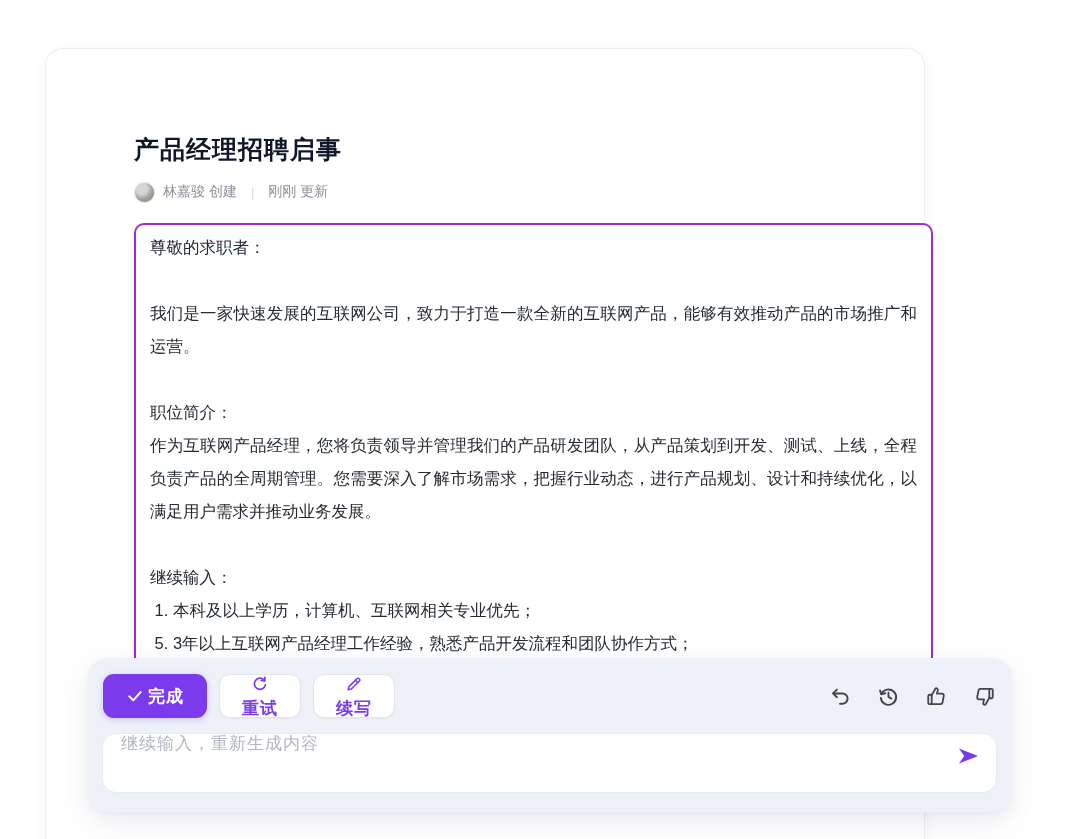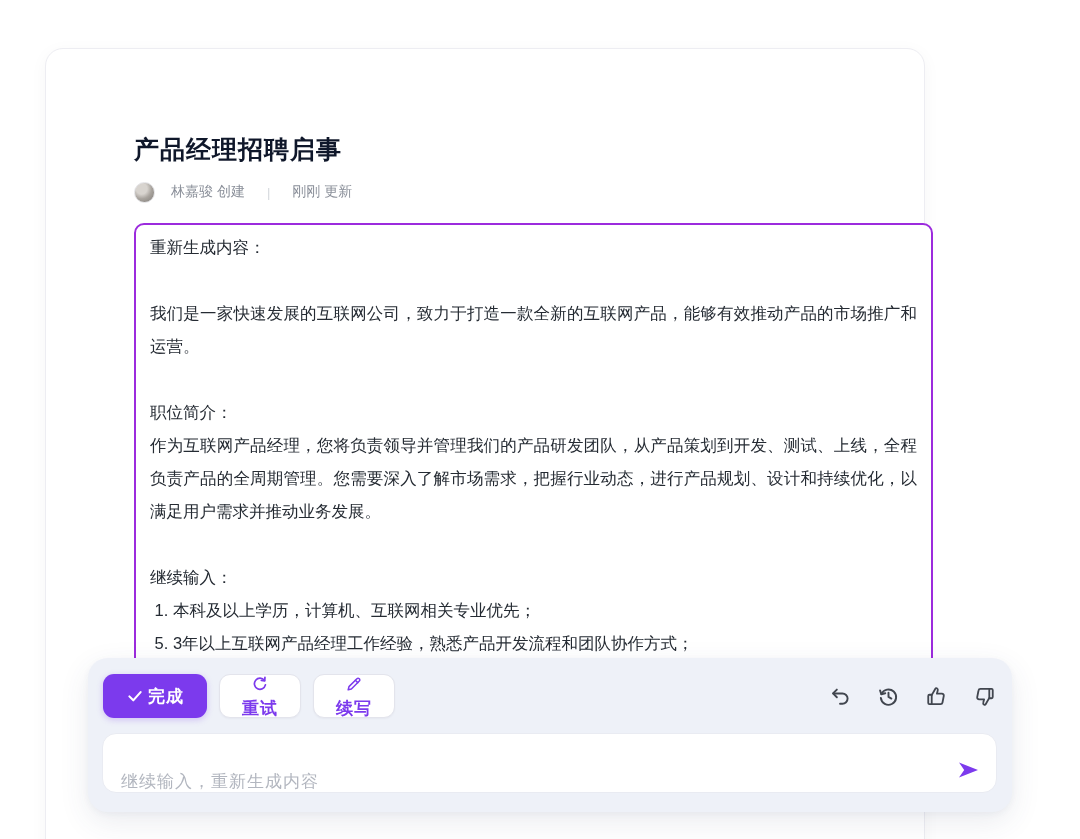--- a/index.html
+++ b/index.html
@@ -28,21 +28,21 @@
     font-weight: 700;
     color: #0f172a;
     letter-spacing: 1px;
   }
   .byline {
     position: absolute;
     left: 88px; top: 132px;
     height: 22px;
     display: flex;
     align-items: center;
-    gap: 16px;
+    gap: 8px;
     font-size: 14px;
     color: #8a8f99;
   }
   .avatar {
     width: 21px; height: 21px;
     border-radius: 50%;
     background: radial-gradient(circle at 35% 30%, #d8d4cf 0 30%, #a9a49e 55%, #7d7a76 100%);
     border: 1px solid #e3e3e6;
   }
   .byline .divider {
@@ -133,21 +133,21 @@
   .icon-btn svg { display: block; }
   
   .input-row {
     position: absolute;
     left: 14px; top: 75px;
     width: 895px; height: 60px;
     background: #ffffff;
     border: 1px solid #e9ebf2;
     border-radius: 14px;
     display: flex;
-    align-items: flex-end;
+    align-items: flex-start;
   }
   .ai-input {
     flex: 1;
     border: none;
     outline: none;
     background: transparent;
     font-size: 17px;
     color: #1f2329;
     padding: 0 18px;
     font-family: "Liberation Sans", "DejaVu Sans", sans-serif;
@@ -173,21 +173,21 @@
 
     <div class="byline">
       <span class="avatar"></span>
       <span>林嘉骏 创建</span>
       <span class="divider">|</span>
       <span>刚刚 更新</span>
     </div>
 
     <div class="content-box">
       <div class="content-inner">
-          <div class="para">重新生成内容：</div>
+          <div class="para">尊敬的求职者：</div>
           <div class="para">&nbsp;</div>
           <div class="para">我们是一家快速发展的互联网公司，致力于打造一款全新的互联网产品，能够有效推动产品的市场推广和运营。</div>
           <div class="para">&nbsp;</div>
           <div class="para">职位简介：</div>
           <div class="para">作为互联网产品经理，您将负责领导并管理我们的产品研发团队，从产品策划到开发、测试、上线，全程负责产品的全周期管理。您需要深入了解市场需求，把握行业动态，进行产品规划、设计和持续优化，以满足用户需求并推动业务发展。</div>
           <div class="para">&nbsp;</div>
           <div class="para">继续输入：</div>
           <div class="para"> 1. 本科及以上学历，计算机、互联网相关专业优先；</div>
           <div class="para"> 5. 3年以上互联网产品经理工作经验，熟悉产品开发流程和团队协作方式；</div>
           <div class="para"> 3. 熟练掌握互联网产品开发方法和流程，具备独立承担产品开发的能力；</div>

